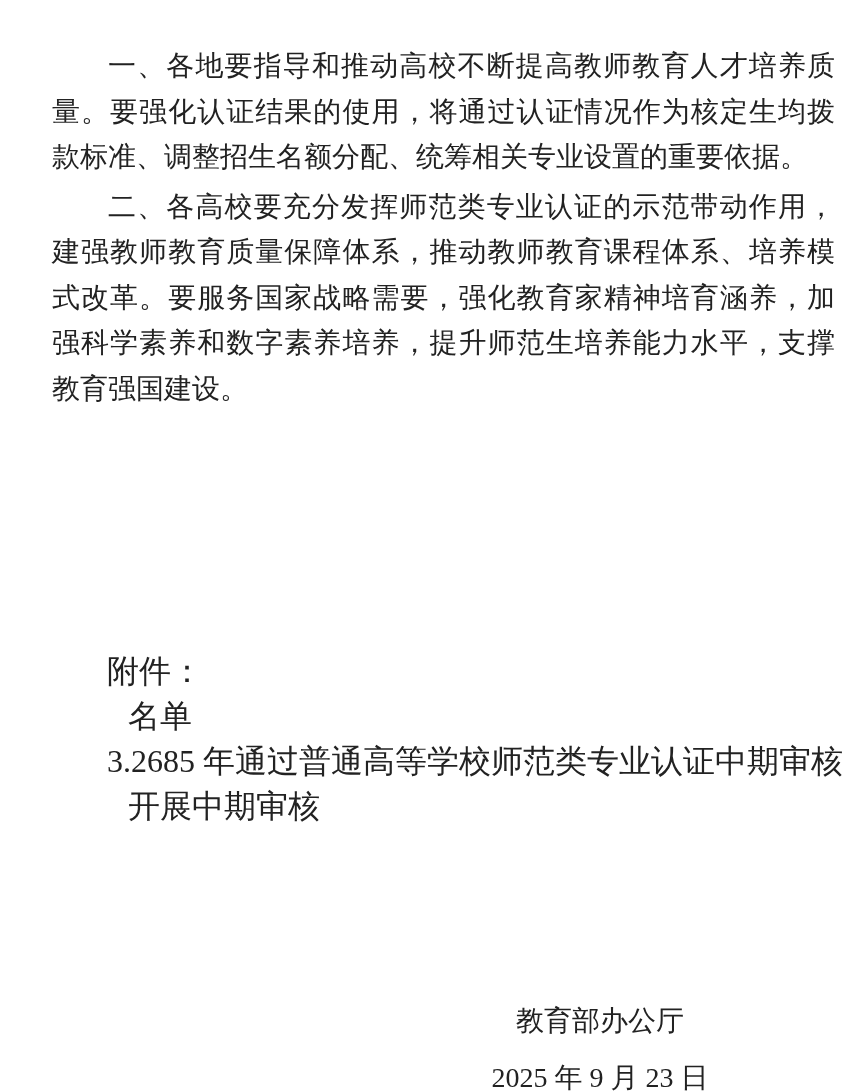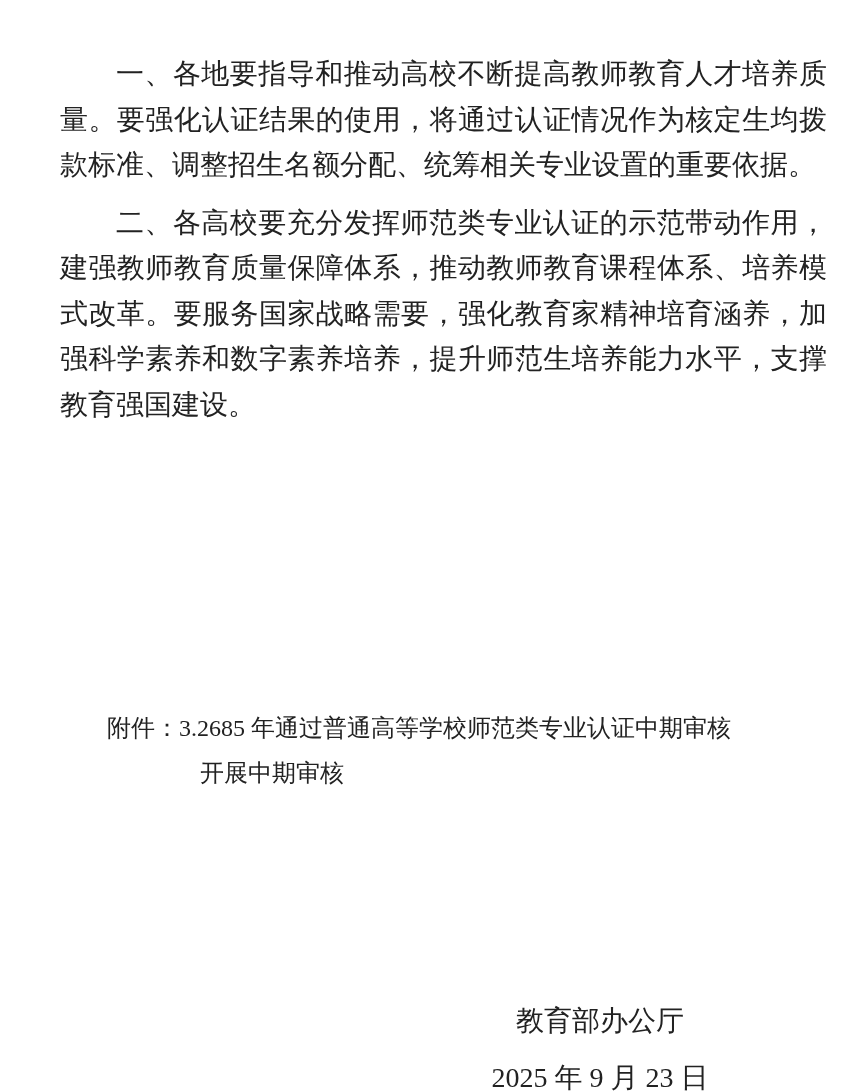--- a/index.html
+++ b/index.html
@@ -20,32 +20,33 @@
     position: absolute;
     left: 48px;
     top: 39px;
     width: 791px;
     font-size: 28px;
     line-height: 45.5px;
     text-align: justify;
     word-break: break-all;
   }
   .para {
-    margin: 12px;
+    margin: 4px;
     text-indent: 2em;
   }
   .attachment {
     position: absolute;
     left: 107px;
-    top: 706px;
-    font-size: 24px;
+    top: 649px;
+    font-size: 32px;
     line-height: 45px;
     display: flex;
     align-items: flex-start;
     white-space: nowrap;
+    flex-direction: column;
   }
   .attachment-label {
     flex: 0 0 auto;
   }
   .attachment-items {
     flex: 0 0 auto;
   }
   .attachment-item .cont-line {
     padding-left: 21px;
   }
@@ -69,20 +70,21 @@
 
   <div class="body-text">
     <p class="para">一、各地要指导和推动高校不断提高教师教育人才培养质量。要强化认证结果的使用，将通过认证情况作为核定生均拨款标准、调整招生名额分配、统筹相关专业设置的重要依据。</p>
     <p class="para">二、各高校要充分发挥师范类专业认证的示范带动作用，建强教师教育质量保障体系，推动教师教育课程体系、培养模式改革。要服务国家战略需要，强化教育家精神培育涵养，加强科学素养和数字素养培养，提升师范生培养能力水平，支撑教育强国建设。</p>
   </div>
 
   <div class="attachment">
     <span class="attachment-label">附件：</span>
     <div class="attachment-items">
       <div class="attachment-item">
+        <div class="cont-line">名单</div>
       </div>
       <div class="attachment-item">
         <div class="first-line">3.2685 年通过普通高等学校师范类专业认证中期审核</div>
         <div class="cont-line">开展中期审核</div>
       </div>
     </div>
   </div>
 
   <div class="signature">
     <div class="issuer">教育部办公厅</div>

